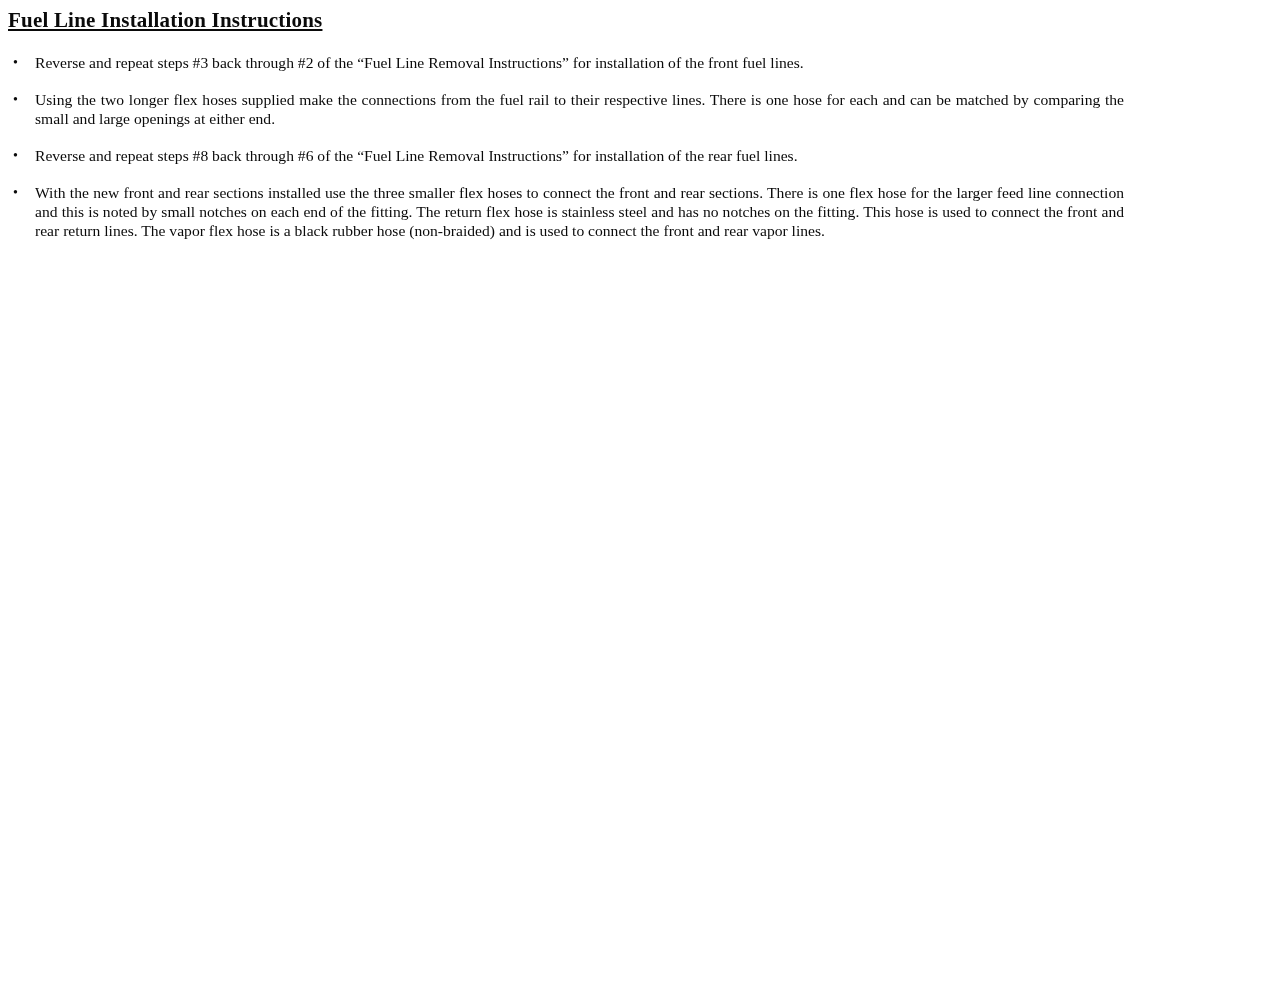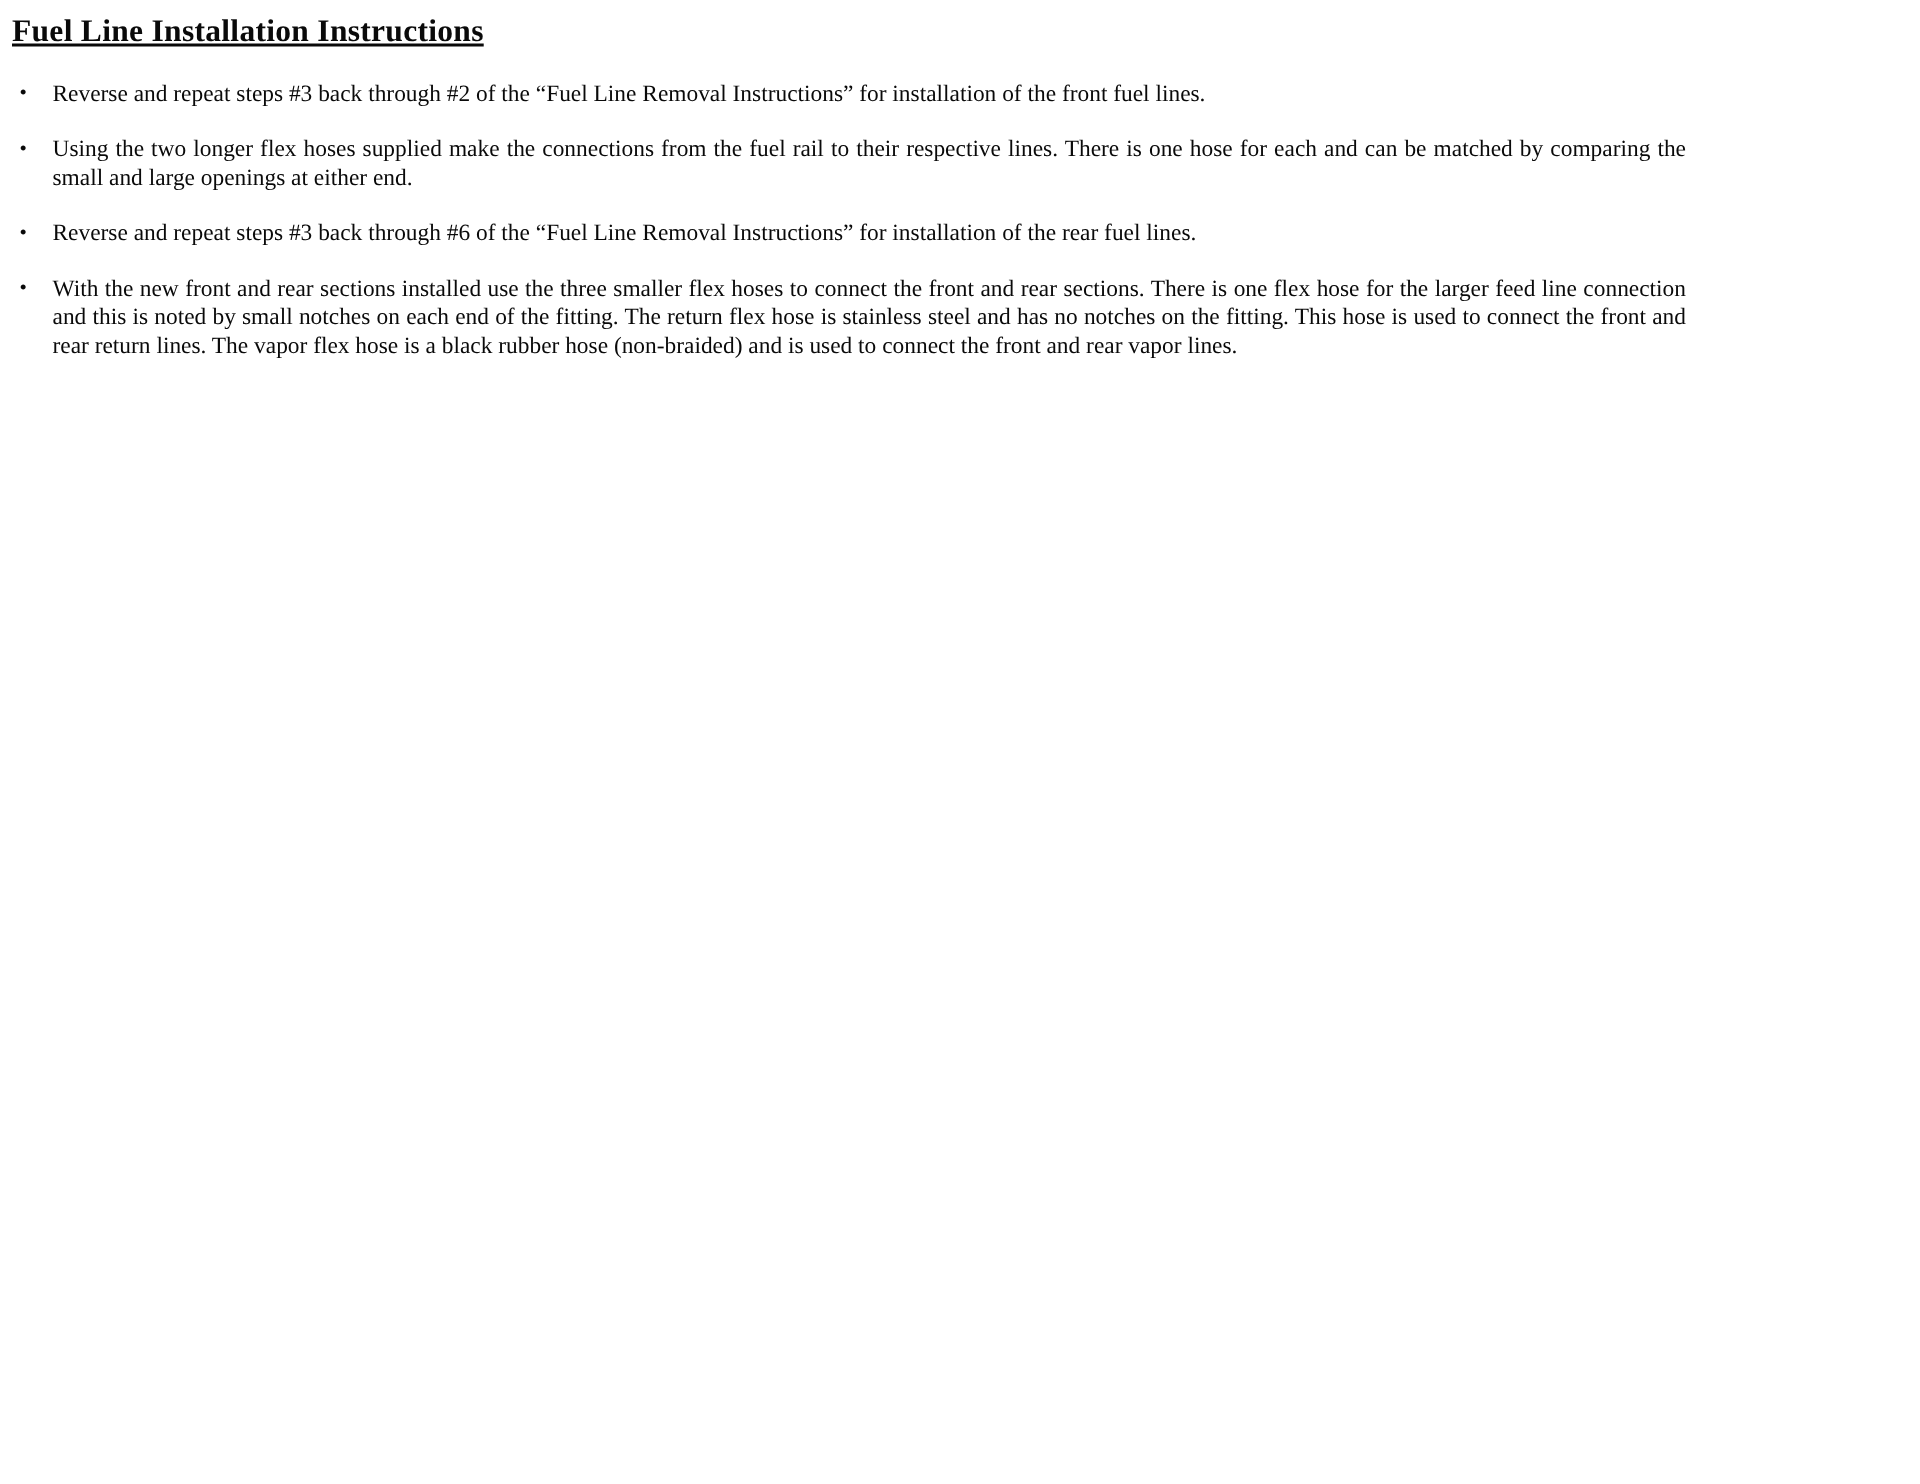--- a/index.html
+++ b/index.html
@@ -56,20 +56,20 @@
     <li class="bullet-item">
       <span class="bullet-marker">•</span>
       <div class="bullet-text">Reverse and repeat steps #3 back through #2 of the “Fuel Line Removal Instructions” for installation of the front fuel lines.</div>
     </li>
     <li class="bullet-item">
       <span class="bullet-marker">•</span>
       <div class="bullet-text">Using the two longer flex hoses supplied make the connections from the fuel rail to their respective lines. There is one hose for each and can be matched by comparing the small and large openings at either end.</div>
     </li>
     <li class="bullet-item">
       <span class="bullet-marker">•</span>
-      <div class="bullet-text">Reverse and repeat steps #3 back through #6 of the “Fuel Line Removal Instructions” for installation of the rear fuel lines.</div>
+      <div class="bullet-text">Reverse and repeat steps #8 back through #6 of the “Fuel Line Removal Instructions” for installation of the rear fuel lines.</div>
     </li>
     <li class="bullet-item">
       <span class="bullet-marker">•</span>
       <div class="bullet-text">With the new front and rear sections installed use the three smaller flex hoses to connect the front and rear sections. There is one flex hose for the larger feed line connection and this is noted by small notches on each end of the fitting. The return flex hose is stainless steel and has no notches on the fitting. This hose is used to connect the front and rear return lines. The vapor flex hose is a black rubber hose (non-braided) and is used to connect the front and rear vapor lines.</div>
     </li>
   </ul>
 </div>
 
 </body></html>

